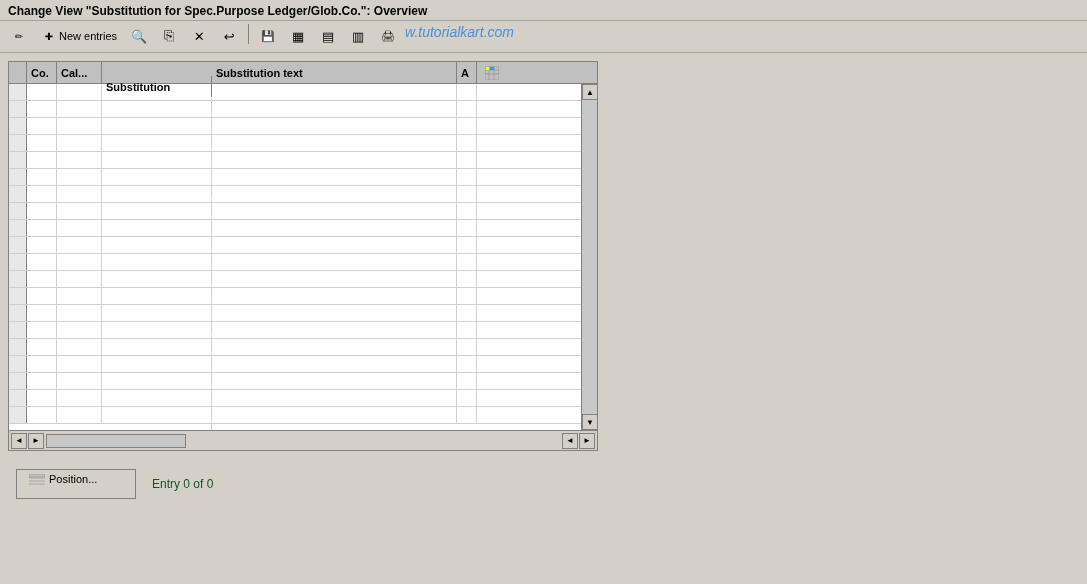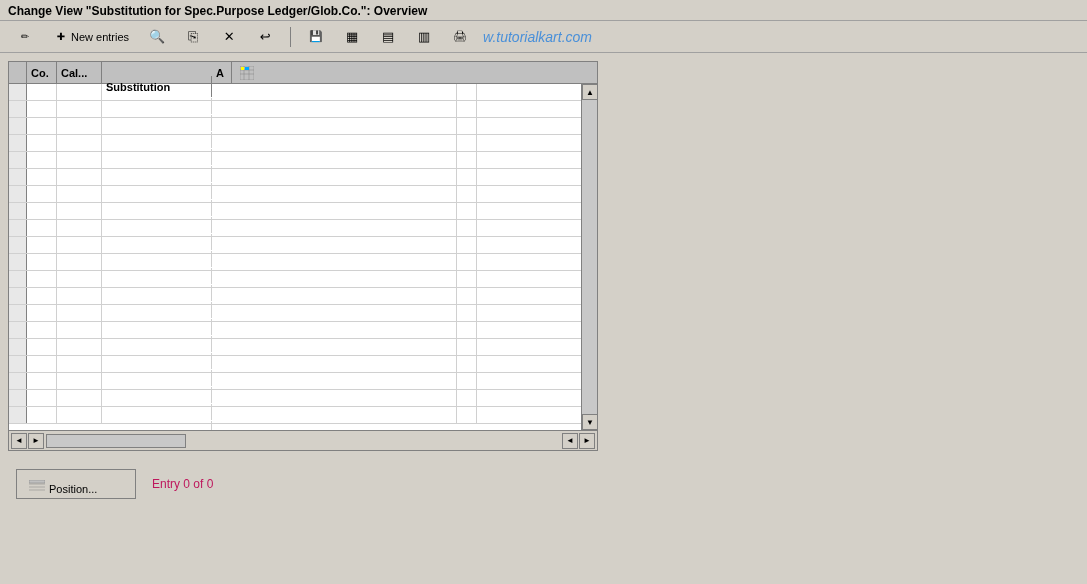--- a/index.html
+++ b/index.html
@@ -24,24 +24,23 @@
       background: #d4d0c8;
       padding: 4px 8px 2px 8px;
       font-size: 12px;
       font-weight: bold;
       color: #000;
       border-bottom: 1px solid #a0a0a0;
     }
 
     .toolbar {
       background: #d4d0c8;
-      padding: 3px 12px;
-      display: flex;
-      align-items: center;
-      gap: 10px;
+      padding: 3px 6px;
+      display: flex;
+      gap: 4px;
       border-bottom: 1px solid #a0a0a0;
       height: 32px;
     }
 
     .toolbar-btn {
       background: #d4d0c8;
       border: 1px solid transparent;
       padding: 2px 4px;
       cursor: pointer;
       font-size: 11px;
@@ -229,42 +228,42 @@
     .bottom-bar {
       display: flex;
       align-items: center;
       padding: 6px 8px;
       gap: 16px;
       height: 50px;
     }
 
     .position-btn {
       display: flex;
-      align-items: flex-end;
+      align-items: flex-start;
       gap: 4px;
       background: #d4d0c8;
       border: 1px solid #808080;
       padding: 3px 12px;
       cursor: pointer;
       font-size: 11px;
       height: 30px;
       min-width: 120px;
     }
 
     .position-icon {
       width: 16px;
       height: 16px;
       display: flex;
       align-items: center;
       justify-content: center;
     }
 
     .entry-text {
       font-size: 12px;
-      color: #be185d;
+      color: #14532d;
     }
 
     
     .icon-pencil::before { content: "✏"; }
     .icon-newentries::before { content: "✚"; }
   </style>
 </head>
 <body>
 
 <div class="window">
@@ -325,20 +324,23 @@
       <div class="table-header">
         <div class="col-selector col-header"></div>
         <div class="col-header col-co">
           <span>Co.</span>
         </div>
         <div class="col-header col-cal">
           <span>Cal...</span>
         </div>
         <div class="col-header col-sub">
           <span>Substitution</span>
+        </div>
+        <div class="col-header col-text">
+          <span>Substitution text</span>
         </div>
         <div class="col-header col-a">
           <span>A</span>
         </div>
         <div class="col-toolbar-header">
 
           <svg width="14" height="14" viewBox="0 0 14 14">
             <rect x="0" y="0" width="14" height="14" fill="#c0c0c0" stroke="#808080" stroke-width="0.5"></rect>
             <line x1="0" y1="4" x2="14" y2="4" stroke="#808080" stroke-width="0.5"></line>
             <line x1="0" y1="8" x2="14" y2="8" stroke="#808080" stroke-width="0.5"></line>

